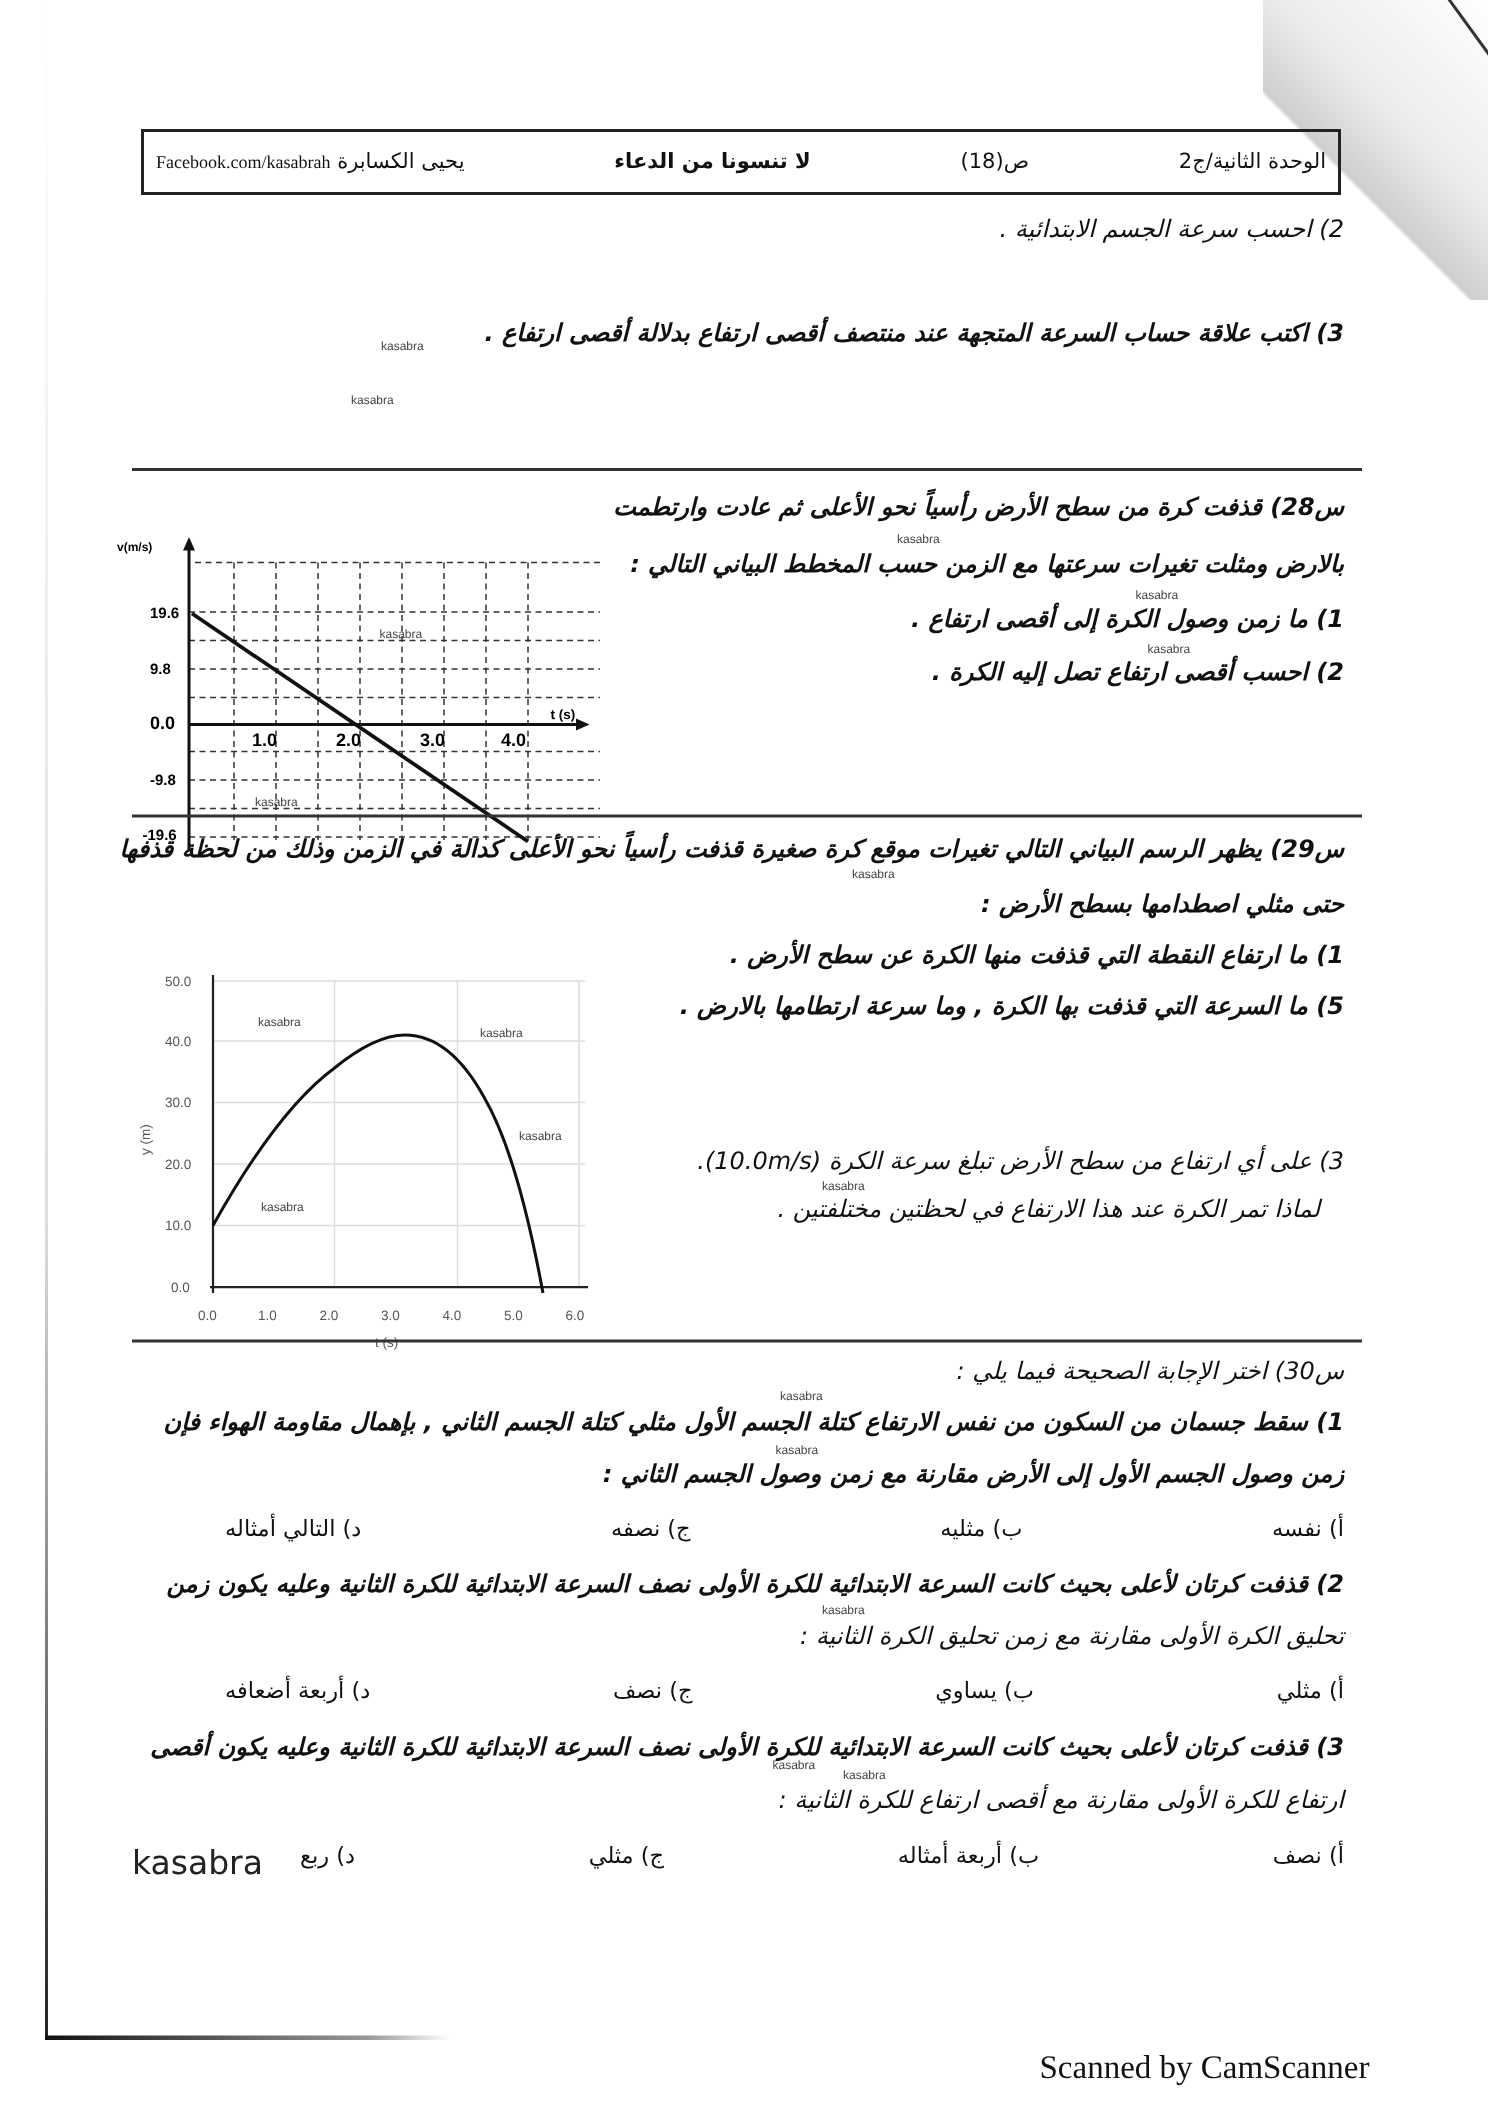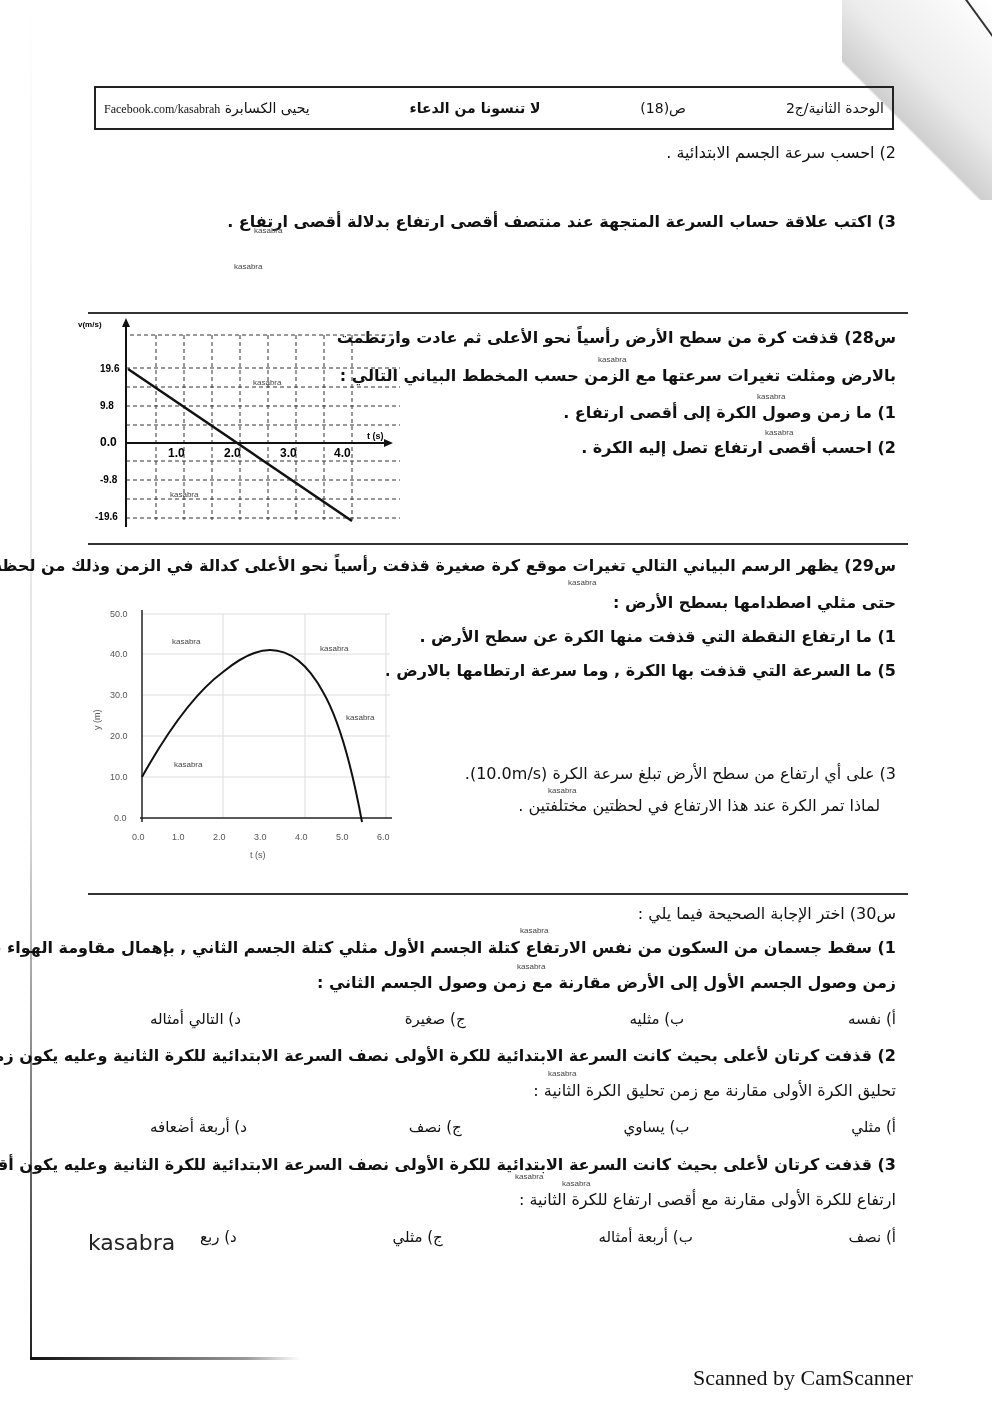--- a/index.html
+++ b/index.html
@@ -23,24 +23,24 @@
     position: absolute; right: 32px; top: -10px; width: 2px; height: 215px;
     background: #333; transform: rotate(-36deg); transform-origin: top;
   }
   .header-box {
     position: absolute; left: 94px; top: 86px; width: 800px; height: 44px;
     border: 2px solid #222; box-sizing: border-box;
     display: flex; align-items: center; justify-content: space-between;
     direction: rtl; padding: 0 8px; font-size: 14px;
   }
   .header-box .h-en { direction: ltr; font-family: "Liberation Serif", serif; font-size: 12px; }
-  .qline { position: absolute; right: 96px; font-size: 16px; font-weight: bold; white-space: nowrap; direction: rtl; }
+  .qline { position: absolute; right: 96px; font-size: 16px; font-weight: bold; white-space: nowrap; direction: rtl; font-style: italic; }
   .wm { position: absolute; font-size: 8px; color: #444; font-family: "Liberation Sans", sans-serif; }
   .hr { position: absolute; left: 88px; width: 820px; height: 2px; background: #333; }
-  .chart { position: absolute; }
+  .chart { position: absolute; margin-top: 40px; }
   .chart svg text { font-family: "Liberation Sans", sans-serif; }
   .opt-row { position: absolute; right: 96px; left: 150px; display: flex; justify-content: space-between; direction: rtl; font-size: 15px; }
   .footer-cam { position: absolute; left: 693px; top: 1365px; font-family: "Liberation Serif", serif; font-size: 22px; color: #111; }
   .kasabra-big { position: absolute; left: 88px; top: 1230px; font-size: 22px; font-family: "DejaVu Sans", sans-serif; color: #222; }
 </style>
 </head>
 <body>
 
 <div class="page-edge-left"></div>
 <div class="page-bottom-edge"></div>
@@ -169,21 +169,21 @@
 <div class="hr" style="top:893px"></div>
 
 <div class="qline" style="top:904px;font-weight:normal">س30) اختر الإجابة الصحيحة فيما يلي :</div>
 <span class="wm" style="left:520px;top:926px">kasabra</span>
 <div class="qline" style="top:938px">1) سقط جسمان من السكون من نفس الارتفاع كتلة الجسم الأول مثلي كتلة الجسم الثاني , بإهمال مقاومة الهواء فإن</div>
 <span class="wm" style="left:517px;top:962px">kasabra</span>
 <div class="qline" style="top:973px">زمن وصول الجسم الأول إلى الأرض مقارنة مع زمن وصول الجسم الثاني :</div>
 <div class="opt-row" style="top:1010px">
   <span>أ) نفسه</span>
   <span>ب) مثليه</span>
-  <span>ج) صغيرة</span>
+  <span>ج) نصفه</span>
   <span>د) التالي أمثاله</span>
 </div>
 
 <div class="qline" style="top:1046px">2) قذفت كرتان لأعلى بحيث كانت السرعة الابتدائية للكرة الأولى نصف السرعة الابتدائية للكرة الثانية وعليه يكون زمن</div>
 <span class="wm" style="left:548px;top:1069px">kasabra</span>
 <div class="qline" style="top:1081px;font-weight:normal">تحليق الكرة الأولى مقارنة مع زمن تحليق الكرة الثانية :</div>
 <div class="opt-row" style="top:1118px">
   <span>أ) مثلي</span>
   <span>ب) يساوي</span>
   <span>ج) نصف</span>

